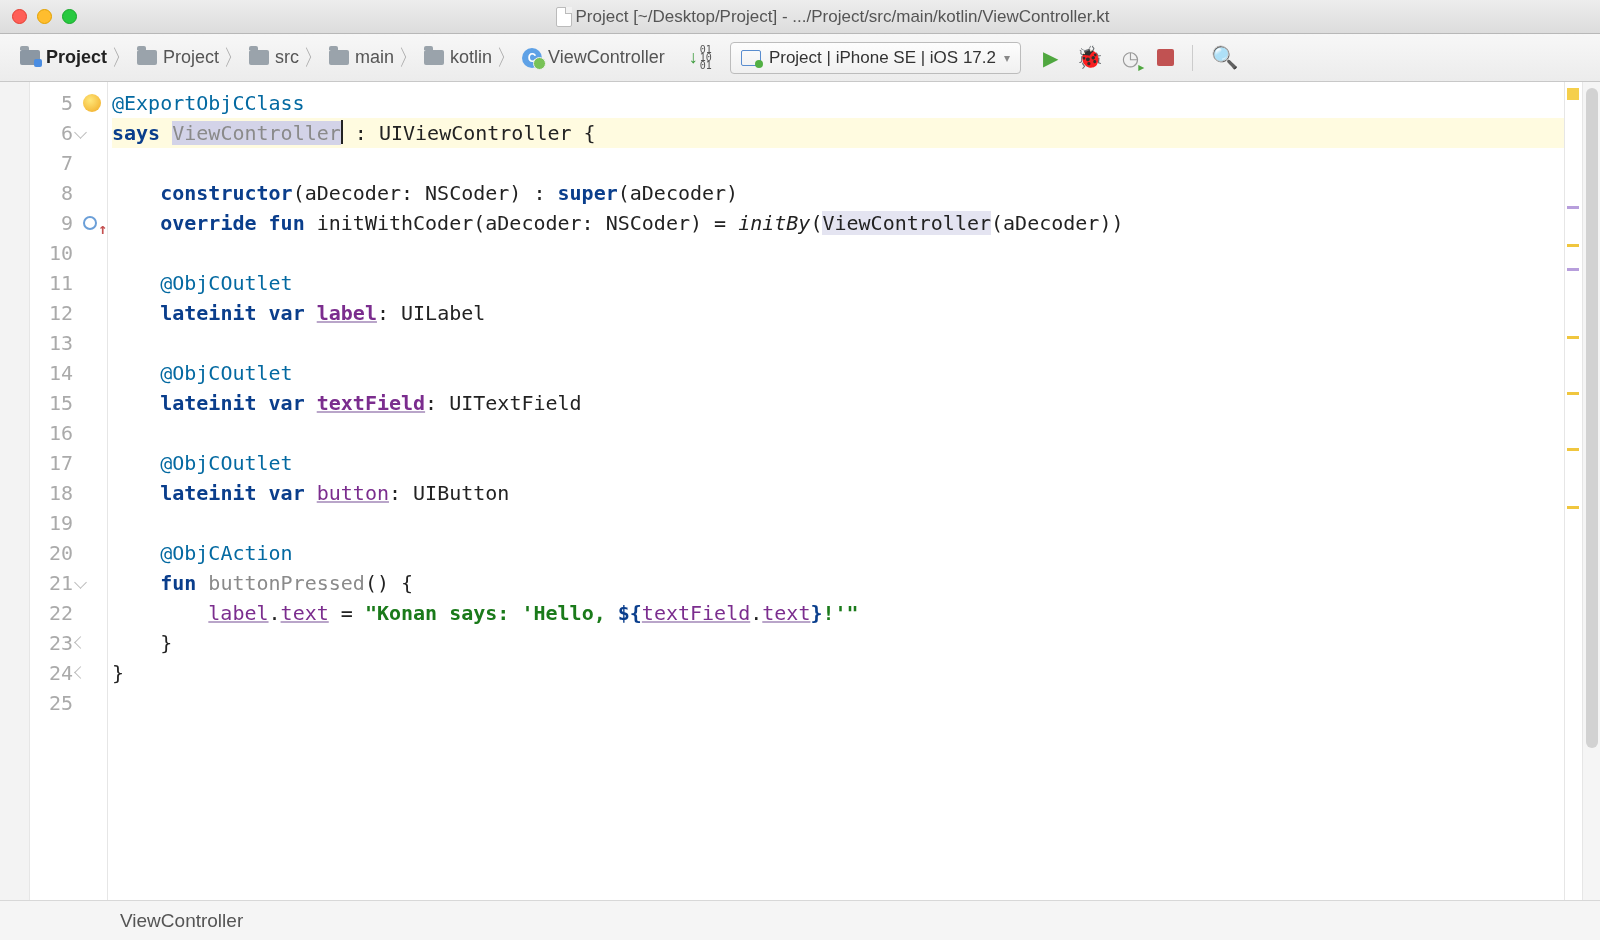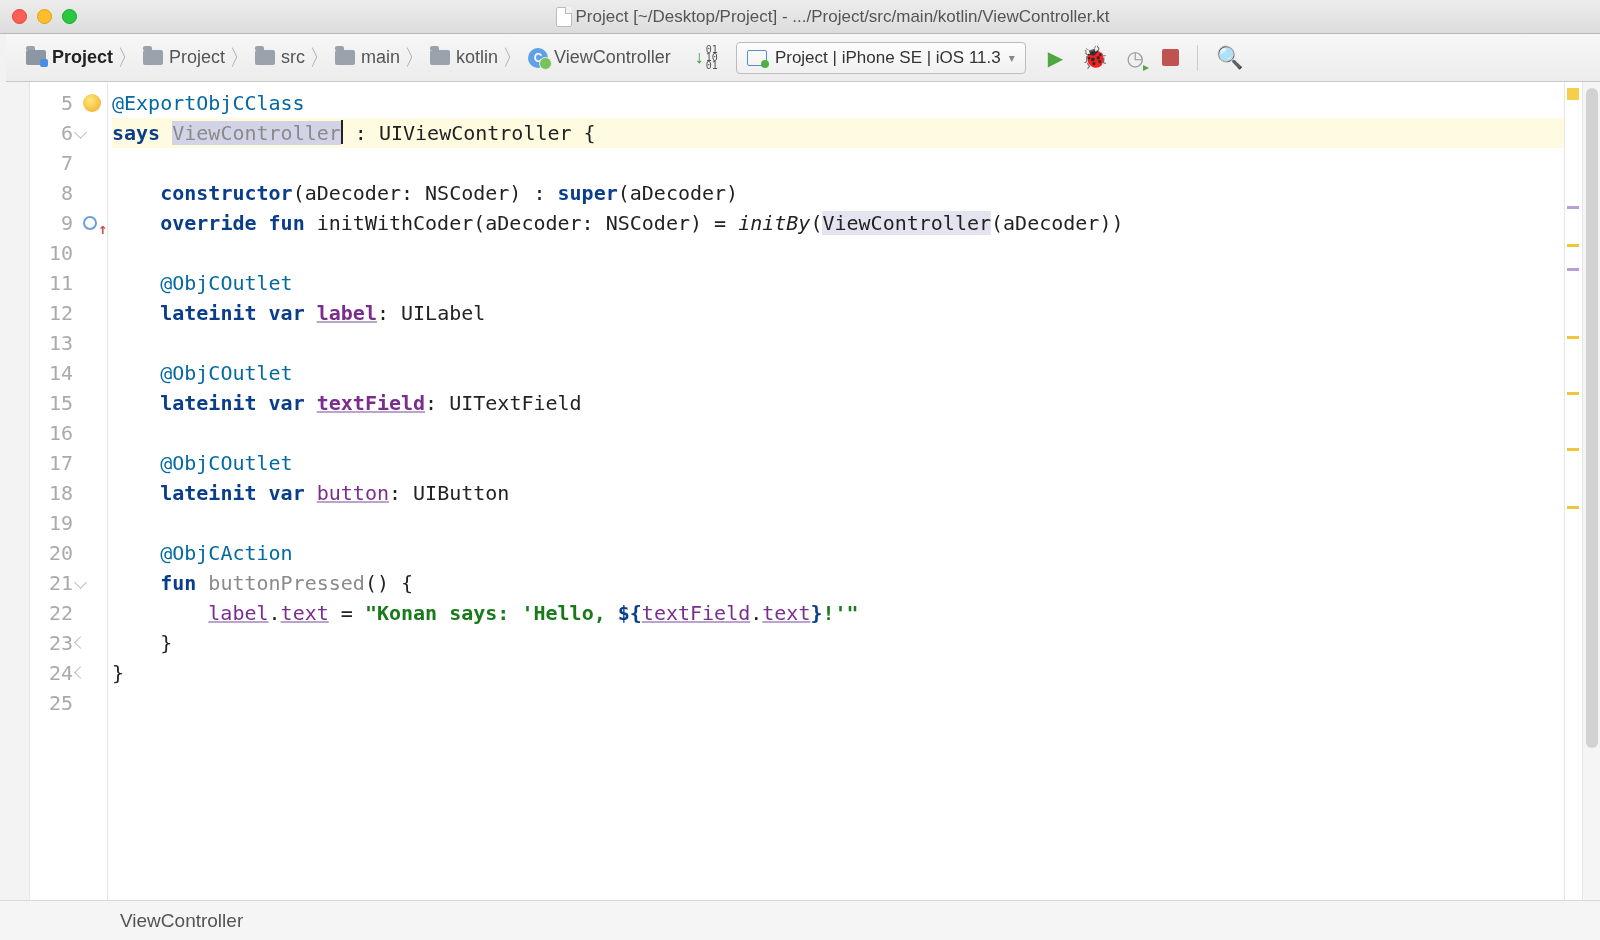--- a/index.html
+++ b/index.html
@@ -35,21 +35,20 @@
 
 
 .nav-row {
   height: 48px;
   background: linear-gradient(#f7f7f7, #ececec);
   border-bottom: 1px solid #c8c8c8;
   display: flex;
   align-items: center;
   padding: 0 14px;
   gap: 4px;
-  margin-left: 6px;
 }
 .breadcrumbs { display: flex; align-items: center; gap: 0; }
 .crumb {
   display: flex; align-items: center; gap: 6px;
   padding: 2px 6px;
   font-size: 18px; color: #555;
   cursor: pointer;
 }
 .crumb.first { font-weight: bold; color:#222;}
 .crumb-sep { color:#aaa; font-size:22px; margin:0 -2px; }
@@ -199,21 +198,21 @@
     </div>
   </div>
 
   <div class="sort-icon">
     <span class="sort-arrow">↓</span>
     <span class="sort-bits">01<br>10<br>01</span>
   </div>
 
   <div class="run-config">
     <span class="run-config-icon"></span>
-    <span class="run-config-label">Project | iPhone SE | iOS 11.3</span>
+    <span class="run-config-label">Project | iPhone SE | iOS 17.2</span>
     <span class="run-config-caret">▾</span>
   </div>
 
   <div class="toolbar-actions">
     <span class="run-btn">▶</span>
     <span class="bug-btn">🐞</span>
     <span class="coverage-btn">◷<span style="position:absolute;right:-5px;bottom:-4px;color:#4fa73f;font-size:12px;">▸</span></span>
     <span class="stop-btn"></span>
     <span class="divider"></span>
     <span class="search-btn">🔍</span>

